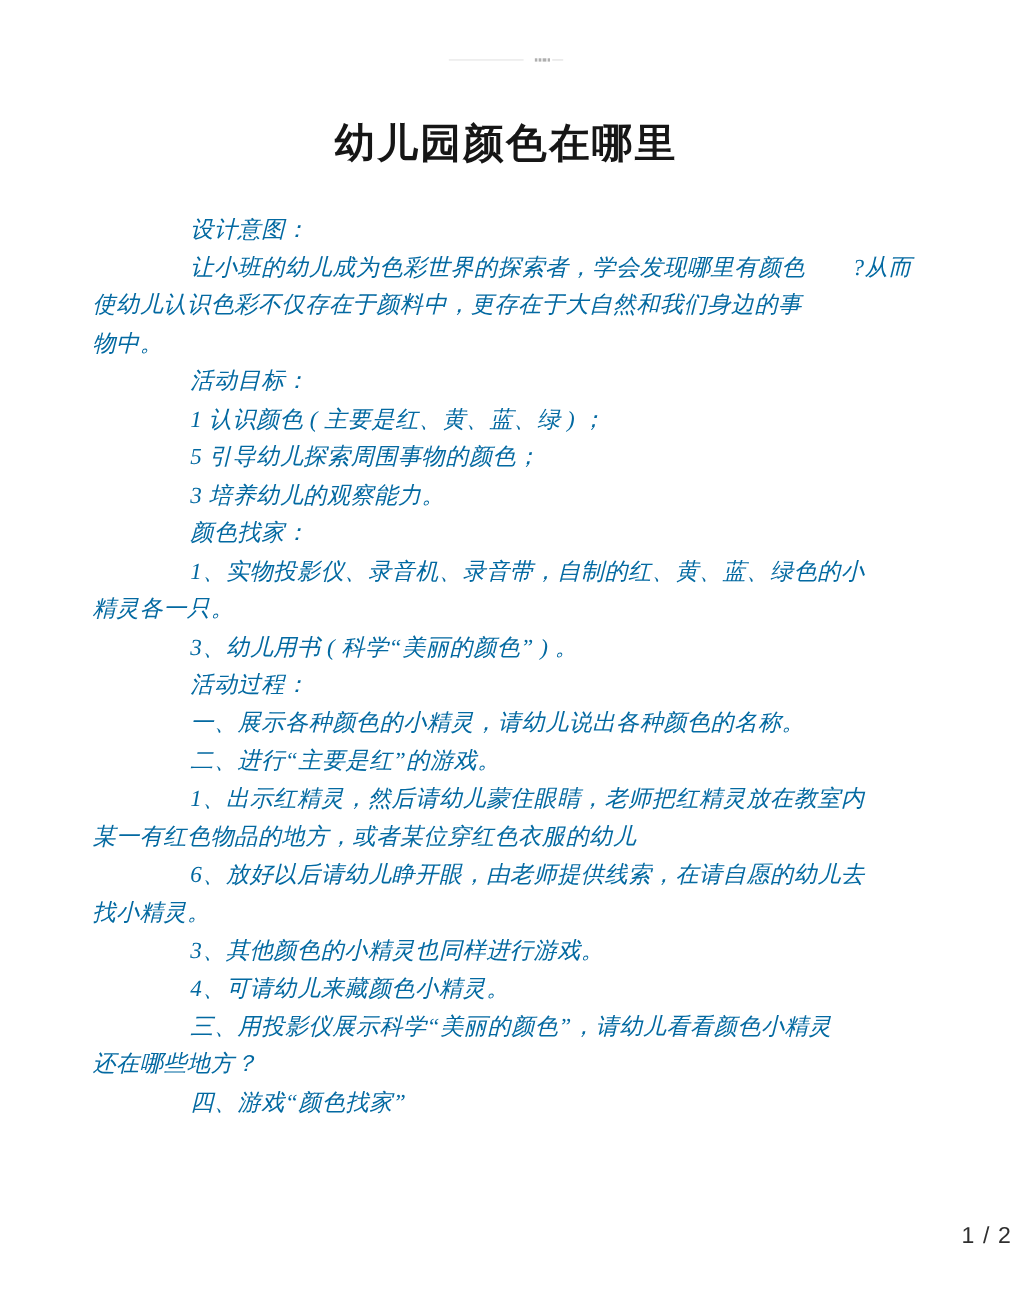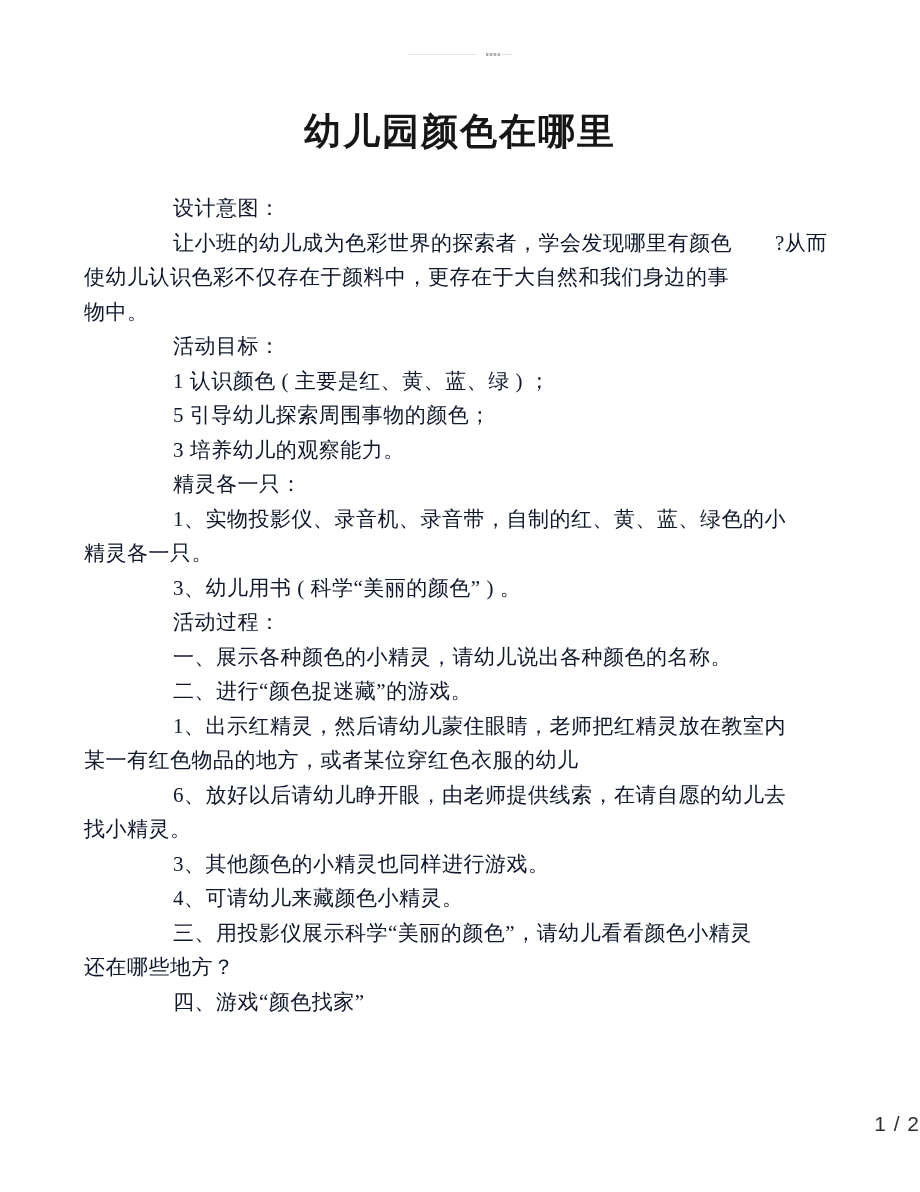--- a/index.html
+++ b/index.html
@@ -54,22 +54,23 @@
     letter-spacing: 2px;
     line-height: 48px;
     margin: 0;
   }
   .doc-body {
     position: absolute;
     top: 191px;
     left: 84px;
     width: 700px;
     font-size: 21px;
-    color: #0f172a;
+    color: #0369a1;
     letter-spacing: 0.5px;
+    font-style: italic;
   }
   .doc-body .line {
     height: 34.5px;
     line-height: 34.5px;
     white-space: pre;
   }
   .doc-body .line.indent {
     text-indent: 89px;
   }
   .page-footer {
@@ -99,27 +100,27 @@
 
   <div class="doc-body" id="doc-body">
       <div class="line indent">设计意图：</div>
       <div class="line indent">让小班的幼儿成为色彩世界的探索者，学会发现哪里有颜色　　?从而</div>
       <div class="line">使幼儿认识色彩不仅存在于颜料中，更存在于大自然和我们身边的事</div>
       <div class="line">物中。</div>
       <div class="line indent">活动目标：</div>
       <div class="line indent">1 认识颜色 ( 主要是红、黄、蓝、绿 ) ；</div>
       <div class="line indent">5 引导幼儿探索周围事物的颜色；</div>
       <div class="line indent">3 培养幼儿的观察能力。</div>
-      <div class="line indent">精灵各一只：</div>
+      <div class="line indent">颜色找家：</div>
       <div class="line indent">1、实物投影仪、录音机、录音带，自制的红、黄、蓝、绿色的小</div>
       <div class="line">精灵各一只。</div>
       <div class="line indent">3、幼儿用书 ( 科学“美丽的颜色” ) 。</div>
       <div class="line indent">活动过程：</div>
       <div class="line indent">一、展示各种颜色的小精灵，请幼儿说出各种颜色的名称。</div>
-      <div class="line indent">二、进行“颜色捉迷藏”的游戏。</div>
+      <div class="line indent">二、进行“主要是红”的游戏。</div>
       <div class="line indent">1、出示红精灵，然后请幼儿蒙住眼睛，老师把红精灵放在教室内</div>
       <div class="line">某一有红色物品的地方，或者某位穿红色衣服的幼儿</div>
       <div class="line indent">6、放好以后请幼儿睁开眼，由老师提供线索，在请自愿的幼儿去</div>
       <div class="line">找小精灵。</div>
       <div class="line indent">3、其他颜色的小精灵也同样进行游戏。</div>
       <div class="line indent">4、可请幼儿来藏颜色小精灵。</div>
       <div class="line indent">三、用投影仪展示科学“美丽的颜色”，请幼儿看看颜色小精灵</div>
       <div class="line">还在哪些地方？</div>
       <div class="line indent">四、游戏“颜色找家”</div>
     </div>

